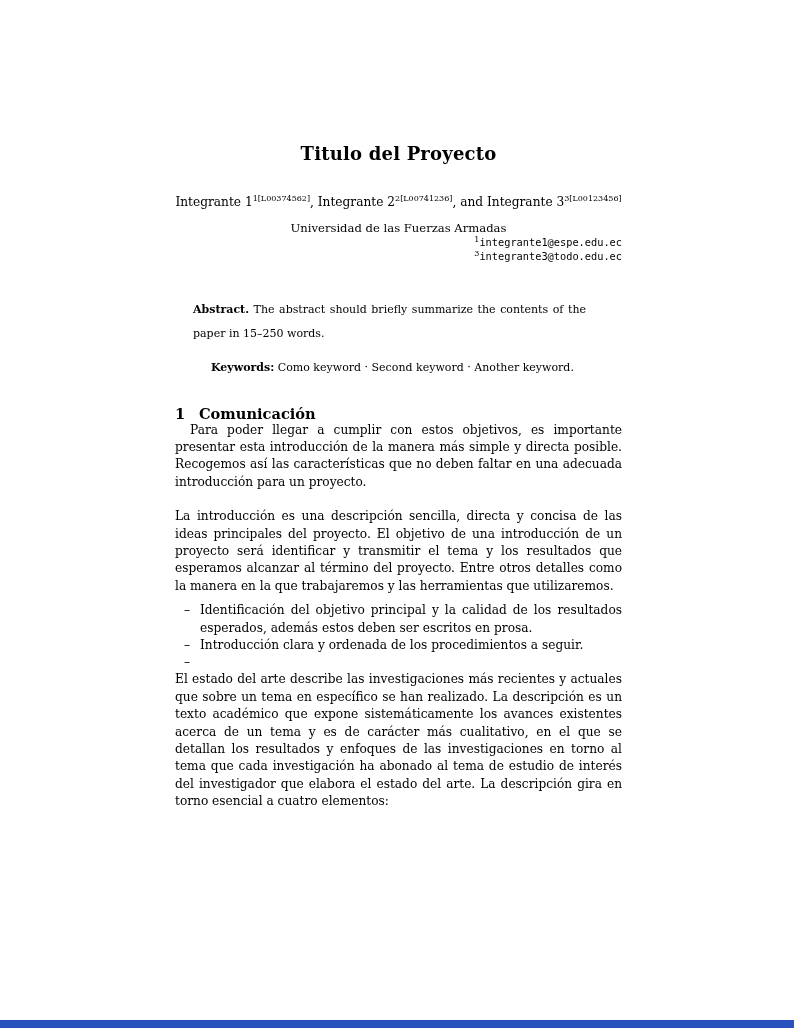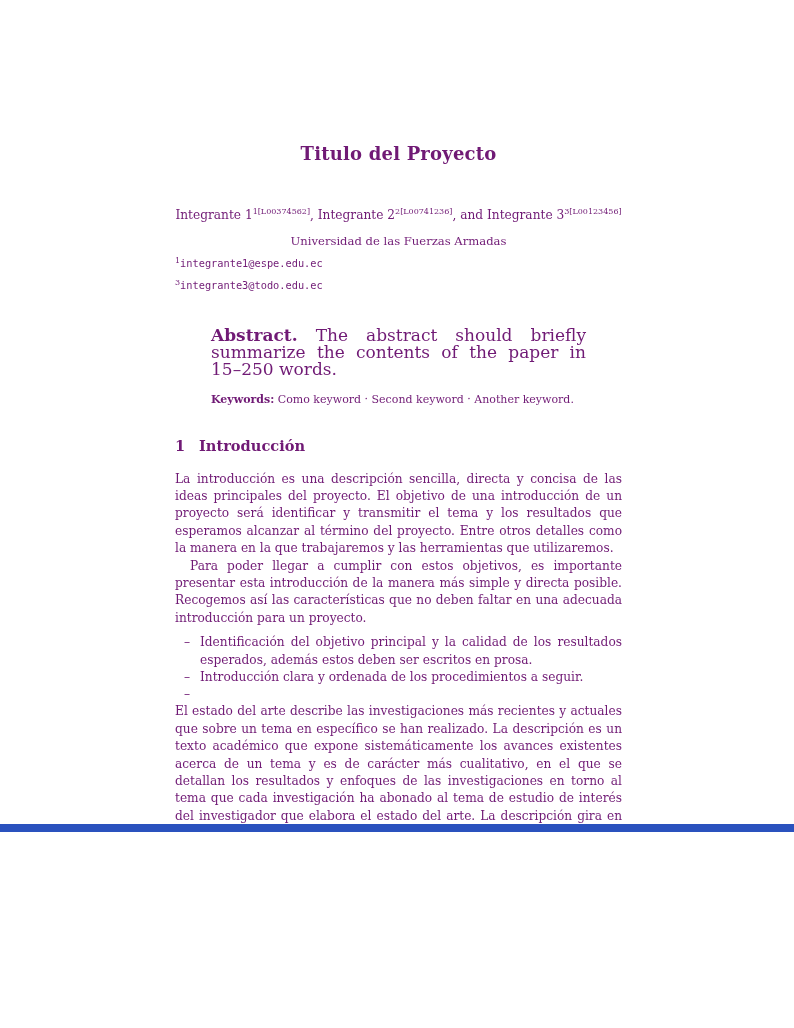--- a/index.html
+++ b/index.html
@@ -1,29 +1,29 @@
 <!DOCTYPE html>
 <html><head>
 <meta charset="utf-8">
 <style>
   * { margin:0; padding:0; box-sizing:border-box; }
   html, body { background:#ffffff; }
   .page {
-    position:relative; width:794px; height:832px; background:#ffffff;
-    font-family:"DejaVu Serif","Liberation Serif",serif; color:#701a75;
+    position:relative; width:794px; height:1028px; background:#ffffff;
+    font-family:"DejaVu Serif","Liberation Serif",serif; color:#000000;
     overflow:hidden; margin:0 auto;
   }
   .content { position:absolute; left:175px; top:0; width:447px; }
   .title { padding-top:143px; text-align:center; font-size:18px; font-weight:700; letter-spacing:.2px; }
-  .authors { margin-top:44px; text-align:center; font-size:12.2px; white-space:nowrap; }
+  .authors { margin-top:31px; text-align:center; font-size:12.2px; white-space:nowrap; }
   .sup { font-size:8px; vertical-align:super; line-height:0; }
   .affil { margin-top:12px; text-align:center; font-size:11.6px; }
-  .email-line { text-align:left; font-size:10.5px; line-height:14px;margin-top:8px; }
+  .email-line { text-align:right; font-size:10.5px; line-height:14px; }
   .mono { font-family:"DejaVu Sans Mono","Liberation Mono",monospace; font-size:10.3px; }
-  .abstract { margin:35px 36px 0 36px; font-size:17px; line-height:17px; text-align:justify; }
+  .abstract { margin:35px 36px 0 18px; font-size:11px; line-height:24px; text-align:justify; }
   .keywords { margin:14px 36px 0 36px; font-size:11px; line-height:15.5px; }
   .lbl { font-weight:700;text-align:center; }
   .sec { margin-top:29px; font-size:14.6px; font-weight:700; }
   .secnum { display:inline-block; min-width:24px; }
   .body-par { margin-top:17px; font-size:12.2px; line-height:17.4px; text-align:justify; }
   .body-par.cont { margin-top:0; text-indent:15px; }
   .blist { list-style:none; margin-top:7px; }
   .blist li { position:relative; padding-left:25px; font-size:12.2px; line-height:17.4px; text-align:justify; }
   .dash { position:absolute; left:9px; }
   .after-list { margin-top:8px; }
@@ -43,24 +43,24 @@
 
     <div>
       <div class="email-line"><sup class="sup">1</sup><span class="mono">integrante1@espe.edu.ec</span></div>
       <div class="email-line"><sup class="sup">3</sup><span class="mono">integrante3@todo.edu.ec</span></div>
     </div>
 
     <p class="abstract"><span class="lbl">Abstract.</span> <span>The abstract should briefly summarize the contents of the paper in 15–250 words.</span></p>
 
     <p class="keywords"><span class="lbl">Keywords:</span> <span>Como keyword · Second keyword · Another keyword.</span></p>
 
-    <h2 class="sec"><span class="secnum">1</span><span>Introducción</span></h2>
+    <h2 class="sec"><span class="secnum">1</span><span>Comunicación</span></h2>
 
+    <p class="body-par cont">Para poder llegar a cumplir con estos objetivos, es importante presentar esta introducción de la manera más simple y directa posible. Recogemos así las características que no deben faltar en una adecuada introducción para un proyecto.</p>
     <p class="body-par">La introducción es una descripción sencilla, directa y concisa de las ideas principales del proyecto. El objetivo de una introducción de un proyecto será identificar y transmitir el tema y los resultados que esperamos alcanzar al término del proyecto. Entre otros detalles como la manera en la que trabajaremos y las herramientas que utilizaremos.</p>
-    <p class="body-par cont">Para poder llegar a cumplir con estos objetivos, es importante presentar esta introducción de la manera más simple y directa posible. Recogemos así las características que no deben faltar en una adecuada introducción para un proyecto.</p>
 
     <ul class="blist">
       <li><span class="dash">–</span><span>Identificación del objetivo principal y la calidad de los resultados esperados, además estos deben ser escritos en prosa.</span></li>
       <li><span class="dash">–</span><span>Introducción clara y ordenada de los procedimientos a seguir.</span></li>
       <li><span class="dash">–</span></li>
     </ul>
 
 
 
     <p class="body-par">El estado del arte describe las investigaciones más recientes y actuales que sobre un tema en específico se han realizado. La descripción es un texto académico que expone sistemáticamente los avances existentes acerca de un tema y es de carácter más cualitativo, en el que se detallan los resultados y enfoques de las investigaciones en torno al tema que cada investigación ha abonado al tema de estudio de interés del investigador que elabora el estado del arte. La descripción gira en torno esencial a cuatro elementos:</p>

